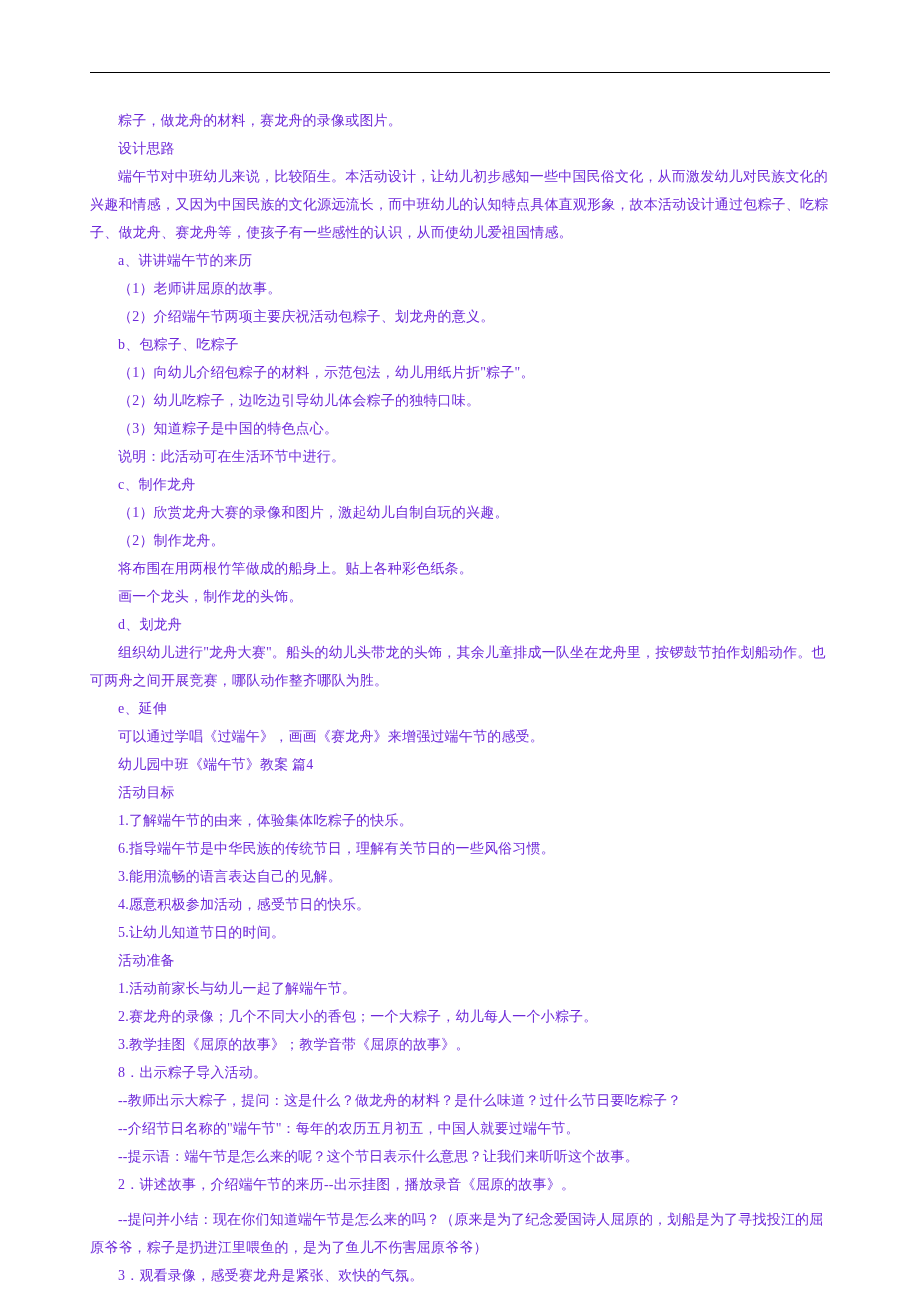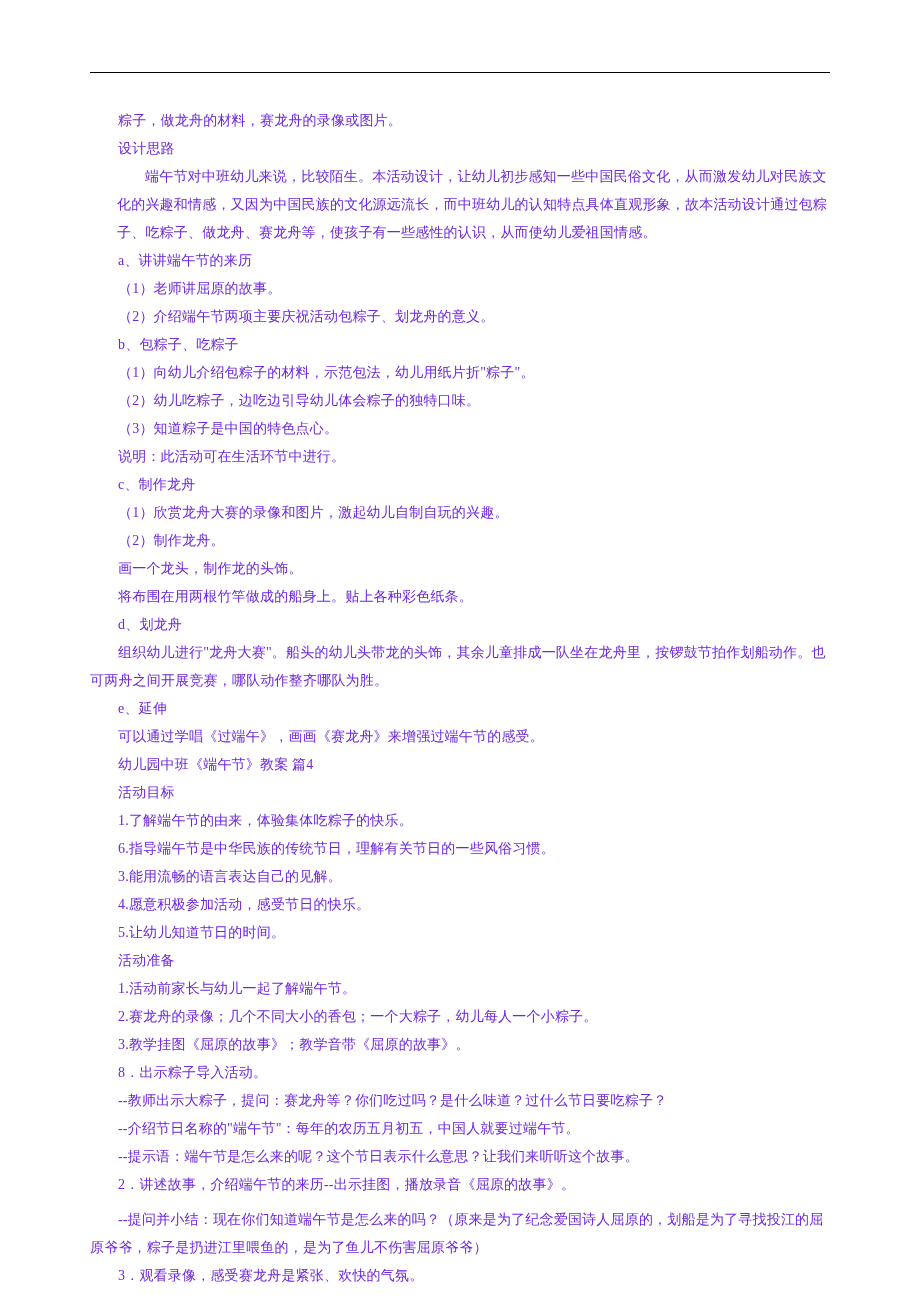--- a/index.html
+++ b/index.html
@@ -28,50 +28,50 @@
   }
 </style>
 </head>
 <body>
 
 <div class="page">
   <div class="hr-line"></div>
   <div id="content">
       <div class="para">粽子，做龙舟的材料，赛龙舟的录像或图片。</div>
       <div class="para">设计思路</div>
-      <div class="para" style="text-indent: 2em; padding-left: 0px; margin-left: 27px;">端午节对中班幼儿来说，比较陌生。本活动设计，让幼儿初步感知一些中国民俗文化，从而激发幼儿对民族文化的兴趣和情感，又因为中国民族的文化源远流长，而中班幼儿的认知特点具体直观形象，故本活动设计通过包粽子、吃粽子、做龙舟、赛龙舟等，使孩子有一些感性的认识，从而使幼儿爱祖国情感。</div>
+      <div class="para" style="text-indent: 2em; padding-left: 0px;">端午节对中班幼儿来说，比较陌生。本活动设计，让幼儿初步感知一些中国民俗文化，从而激发幼儿对民族文化的兴趣和情感，又因为中国民族的文化源远流长，而中班幼儿的认知特点具体直观形象，故本活动设计通过包粽子、吃粽子、做龙舟、赛龙舟等，使孩子有一些感性的认识，从而使幼儿爱祖国情感。</div>
       <div class="para">a、讲讲端午节的来历</div>
       <div class="para">（1）老师讲屈原的故事。</div>
       <div class="para">（2）介绍端午节两项主要庆祝活动包粽子、划龙舟的意义。</div>
       <div class="para">b、包粽子、吃粽子</div>
       <div class="para">（1）向幼儿介绍包粽子的材料，示范包法，幼儿用纸片折"粽子"。</div>
       <div class="para">（2）幼儿吃粽子，边吃边引导幼儿体会粽子的独特口味。</div>
       <div class="para">（3）知道粽子是中国的特色点心。</div>
       <div class="para">说明：此活动可在生活环节中进行。</div>
       <div class="para">c、制作龙舟</div>
       <div class="para">（1）欣赏龙舟大赛的录像和图片，激起幼儿自制自玩的兴趣。</div>
       <div class="para">（2）制作龙舟。</div>
+      <div class="para">将布围在用两根竹竿做成的船身上。贴上各种彩色纸条。</div>
       <div class="para">画一个龙头，制作龙的头饰。</div>
-      <div class="para">将布围在用两根竹竿做成的船身上。贴上各种彩色纸条。</div>
       <div class="para">d、划龙舟</div>
       <div class="para" style="text-indent: 2em; padding-left: 0px;">组织幼儿进行"龙舟大赛"。船头的幼儿头带龙的头饰，其余儿童排成一队坐在龙舟里，按锣鼓节拍作划船动作。也可两舟之间开展竞赛，哪队动作整齐哪队为胜。</div>
       <div class="para">e、延伸</div>
       <div class="para">可以通过学唱《过端午》，画画《赛龙舟》来增强过端午节的感受。</div>
       <div class="para">幼儿园中班《端午节》教案 篇4</div>
       <div class="para">活动目标</div>
       <div class="para">1.了解端午节的由来，体验集体吃粽子的快乐。</div>
       <div class="para">6.指导端午节是中华民族的传统节日，理解有关节日的一些风俗习惯。</div>
       <div class="para">3.能用流畅的语言表达自己的见解。</div>
       <div class="para">4.愿意积极参加活动，感受节日的快乐。</div>
       <div class="para">5.让幼儿知道节日的时间。</div>
       <div class="para">活动准备</div>
       <div class="para">1.活动前家长与幼儿一起了解端午节。</div>
       <div class="para">2.赛龙舟的录像；几个不同大小的香包；一个大粽子，幼儿每人一个小粽子。</div>
       <div class="para">3.教学挂图《屈原的故事》；教学音带《屈原的故事》。</div>
       <div class="para">8．出示粽子导入活动。</div>
-      <div class="para">--教师出示大粽子，提问：赛龙舟等？你们吃过吗？是什么味道？过什么节日要吃粽子？</div>
+      <div class="para">--教师出示大粽子，提问：这是什么？做龙舟的材料？是什么味道？过什么节日要吃粽子？</div>
       <div class="para">--介绍节日名称的"端午节"：每年的农历五月初五，中国人就要过端午节。</div>
       <div class="para">--提示语：端午节是怎么来的呢？这个节日表示什么意思？让我们来听听这个故事。</div>
       <div class="para">2．讲述故事，介绍端午节的来历--出示挂图，播放录音《屈原的故事》。</div>
       <div class="para" style="text-indent: 2em; padding-left: 0px; margin-top: 7px;">--提问并小结：现在你们知道端午节是怎么来的吗？（原来是为了纪念爱国诗人屈原的，划船是为了寻找投江的屈原爷爷，粽子是扔进江里喂鱼的，是为了鱼儿不伤害屈原爷爷）</div>
       <div class="para">3．观看录像，感受赛龙舟是紧张、欢快的气氛。</div>
     </div>
 </div>
 
 </body></html>

